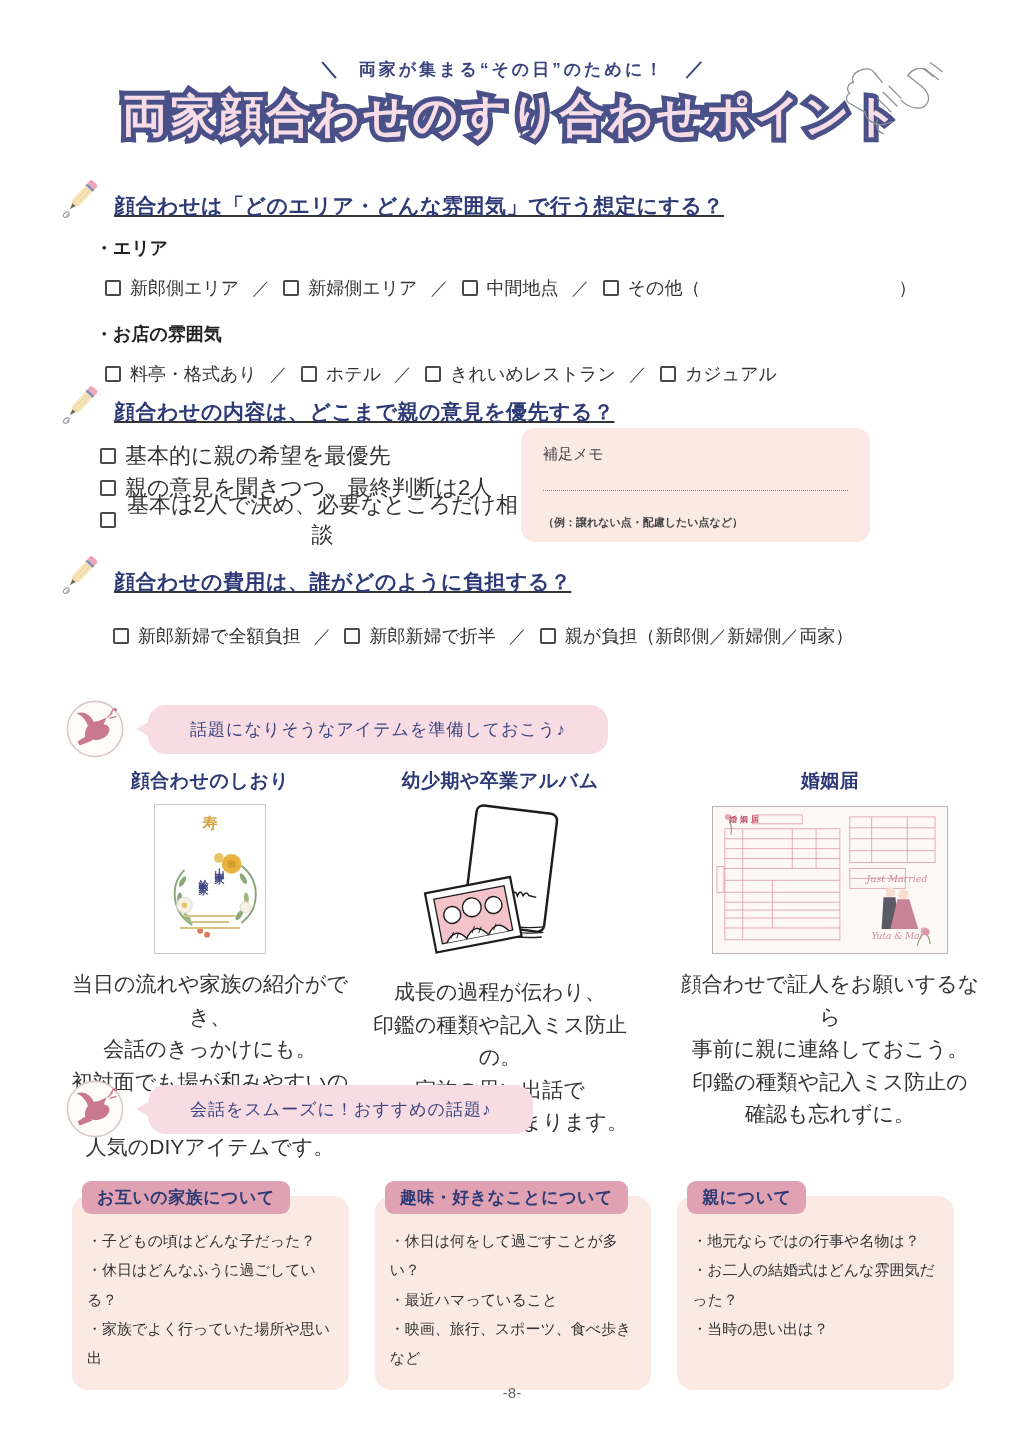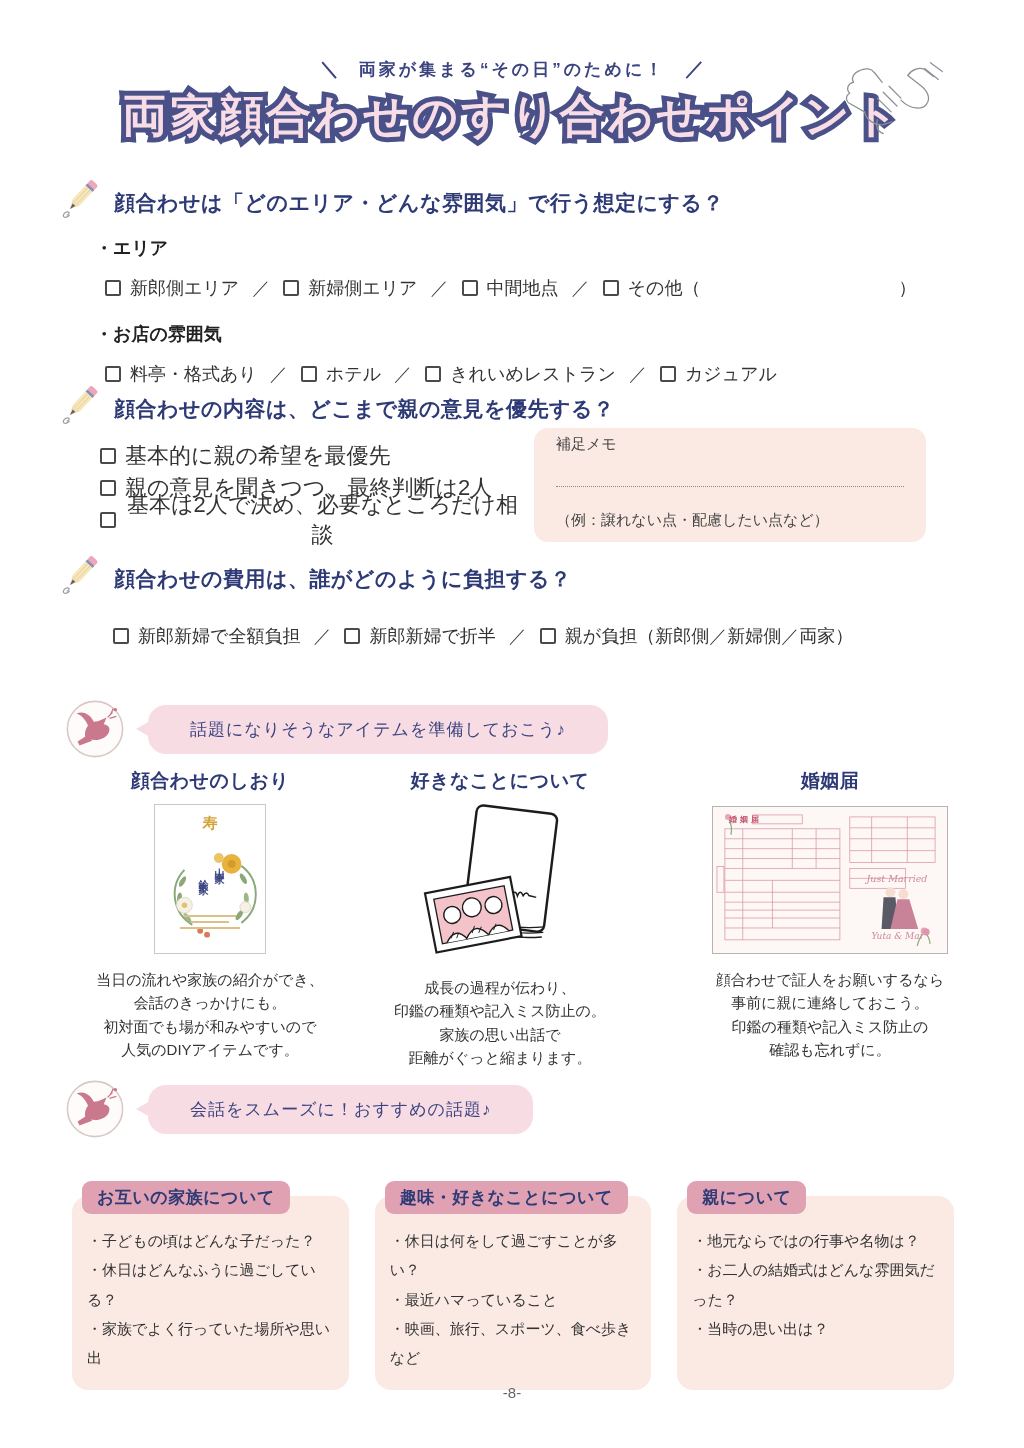--- a/index.html
+++ b/index.html
@@ -15,48 +15,48 @@
   .tagline-row{position:absolute;top:56px;left:0;right:0;display:flex;justify-content:center;align-items:center;gap:20px;color:#3c4480;}
   .tagline-mark{font-size:19px;font-weight:bold;}
   .tagline{font-size:17px;font-weight:bold;letter-spacing:3px;}
   .title-wrap{position:absolute;top:90px;left:0;right:0;text-align:center;font-size:45px;font-weight:bold;letter-spacing:3px;line-height:1.15;}
   .title-stroke{position:absolute;left:0;right:0;top:0;color:var(--title-outline);-webkit-text-stroke:10px var(--title-outline);text-stroke:10px var(--title-outline);}
   .title-fill{position:relative;color:var(--title-fill);}
   .hands{position:absolute;top:58px;left:832px;width:128px;height:95px;}
 
   
   .section{position:absolute;left:60px;right:60px;}
-  .sec-heading{display:flex;align-items:center;gap:8px;}
+  .sec-heading{display:flex;align-items:flex-end;gap:8px;text-decoration:underline;}
   .pencil{width:46px;height:46px;flex:none;margin-top:-8px;}
   .sec-heading h2{font-size:21px;color:var(--navy);letter-spacing:.5px;font-weight:bold;padding-top:4px;}
   .sub-label{margin:16px 0 0 35px;font-size:18px;font-weight:bold;color:#222;}
   .opt-row{margin:16px 0 6px 45px;display:flex;align-items:center;flex-wrap:wrap;font-size:18px;color:var(--text);}
   .cb{width:16px;height:16px;border:2px solid #4a4a4a;border-radius:2px;display:inline-block;flex:none;margin-right:9px;background:#fff;}
   .sep{margin:0 13px;color:var(--text);}
   .opt-label{white-space:pre;}
 
   
   .sec2-body{position:relative;margin-top:14px;min-height:120px;}
   .check-list{margin-left:40px;width:420px;}
   .check-item{display:flex;align-items:center;font-size:22px;height:32px;text-align:center;}
-  .memo-box{position:absolute;left:474px;top:-12px;width:392px;height:114px;background:var(--box);border-radius:14px;padding:7px 22px 12px;display:flex;flex-direction:column;}
+  .memo-box{position:absolute;left:461px;top:-12px;width:349px;height:114px;background:var(--box);border-radius:14px;padding:17px 22px 12px;display:flex;flex-direction:column;}
   .memo-title{font-size:15px;color:#444;}
   .memo-rule{margin-top:auto;border-top:1.6px dotted #888;}
-  .memo-hint{font-size:15px;color:#444;margin-top:24px;}
+  .memo-hint{font-size:11px;color:#444;margin-top:24px;font-weight:bold;}
 
   
   .bubble-row{position:absolute;left:64px;display:flex;align-items:center;}
   .bird{width:62px;height:62px;flex:none;}
   .bubble{position:relative;margin-left:22px;background:var(--bubble);border-radius:18px;padding:13px 42px;font-size:17px;font-weight:normal;color:#3c4480;letter-spacing:1px;}
   .bubble::before{content:"";position:absolute;left:-12px;top:50%;margin-top:-8px;border-top:8px solid transparent;border-bottom:8px solid transparent;border-right:14px solid var(--bubble);}
 
   
   .item-col{position:absolute;top:768px;text-align:center;}
   .item-col h3{font-size:19px;color:var(--navy);font-weight:bold;letter-spacing:.5px;}
-  .item-desc{margin-top:14px;font-size:15px;line-height:1.55;color:var(--text);}
+  .item-desc{margin-top:14px;font-size:21px;line-height:1.55;color:var(--text);}
 
   .ill-booklet{position:relative;width:112px;height:150px;background:#fff;border:1.5px solid #c9c9c9;margin:10px auto 2px;}
   .ill-booklet svg{position:absolute;inset:0;}
   .kotobuki{position:absolute;top:9px;left:0;right:0;text-align:center;font-size:15px;font-weight:bold;color:var(--gold);}
   .vname{position:absolute;writing-mode:vertical-rl;font-size:10px;font-weight:bold;color:#3d4784;letter-spacing:3px;}
   .vname-right{left:57px;top:55px;}
   .vname-left{left:41px;top:66px;}
   .gold-lines{position:absolute;bottom:20px;left:0;right:0;}
   .gold-lines i{display:block;height:2px;background:#dcc186;margin:4px auto;}
   .gold-lines i:nth-child(1){width:52px;}
@@ -260,21 +260,21 @@
     </div>
     <div class="item-desc">
       <div>当日の流れや家族の紹介ができ、</div>
       <div>会話のきっかけにも。</div>
       <div>初対面でも場が和みやすいので</div>
       <div>人気のDIYアイテムです。</div>
     </div>
   </div>
 
   <div class="item-col" style="left:360px;width:280px;">
-    <h3>好きなことについて</h3>
+    <h3>幼少期や卒業アルバム</h3>
     <svg class="ill-album" viewBox="0 0 180 172">
       <g transform="rotate(7 100 85)">
         <path d="M64 14 h72 a7 7 0 0 1 7 7 v112 a7 7 0 0 1 -7 7 h-72 a7 7 0 0 1 -7 -7 v-112 a7 7 0 0 1 7 -7 z" fill="#fff" stroke="#1c1c1c" stroke-width="2.6"></path>
         <path d="M57 128 q42 16 86 6" fill="none" stroke="#1c1c1c" stroke-width="1.4"></path>
         <path d="M57 134 q42 16 86 6" fill="none" stroke="#1c1c1c" stroke-width="1.4"></path>
         <path d="M58 140 q40 14 84 5" fill="none" stroke="#1c1c1c" stroke-width="1.4"></path>
         <path d="M104 106 q4 -9 7 -1 q2 -8 6 -1 q3 -6 6 -1 l8 1" fill="none" stroke="#1c1c1c" stroke-width="1.6"></path>
       </g>
       <g transform="rotate(-11 62 128)">
         <rect x="16" y="94" width="92" height="64" fill="#fff" stroke="#1c1c1c" stroke-width="2.3"></rect>

